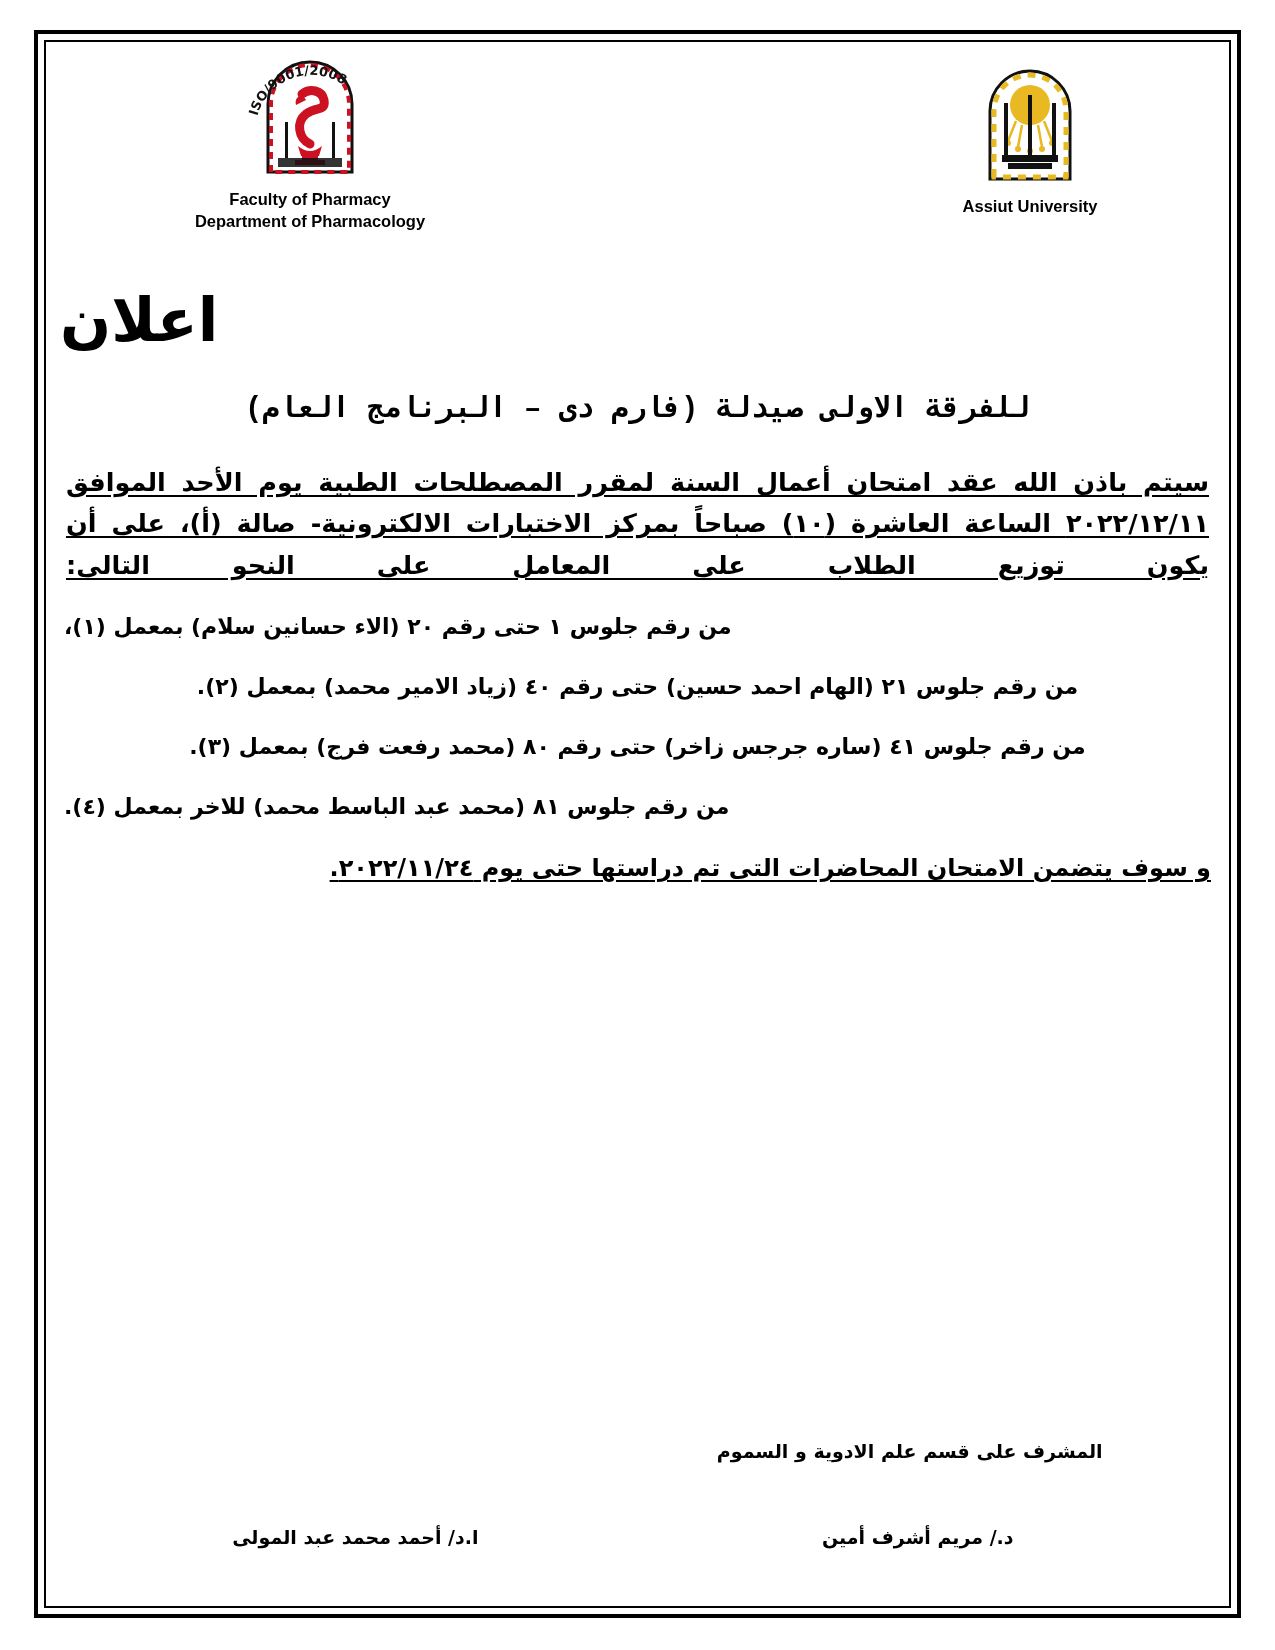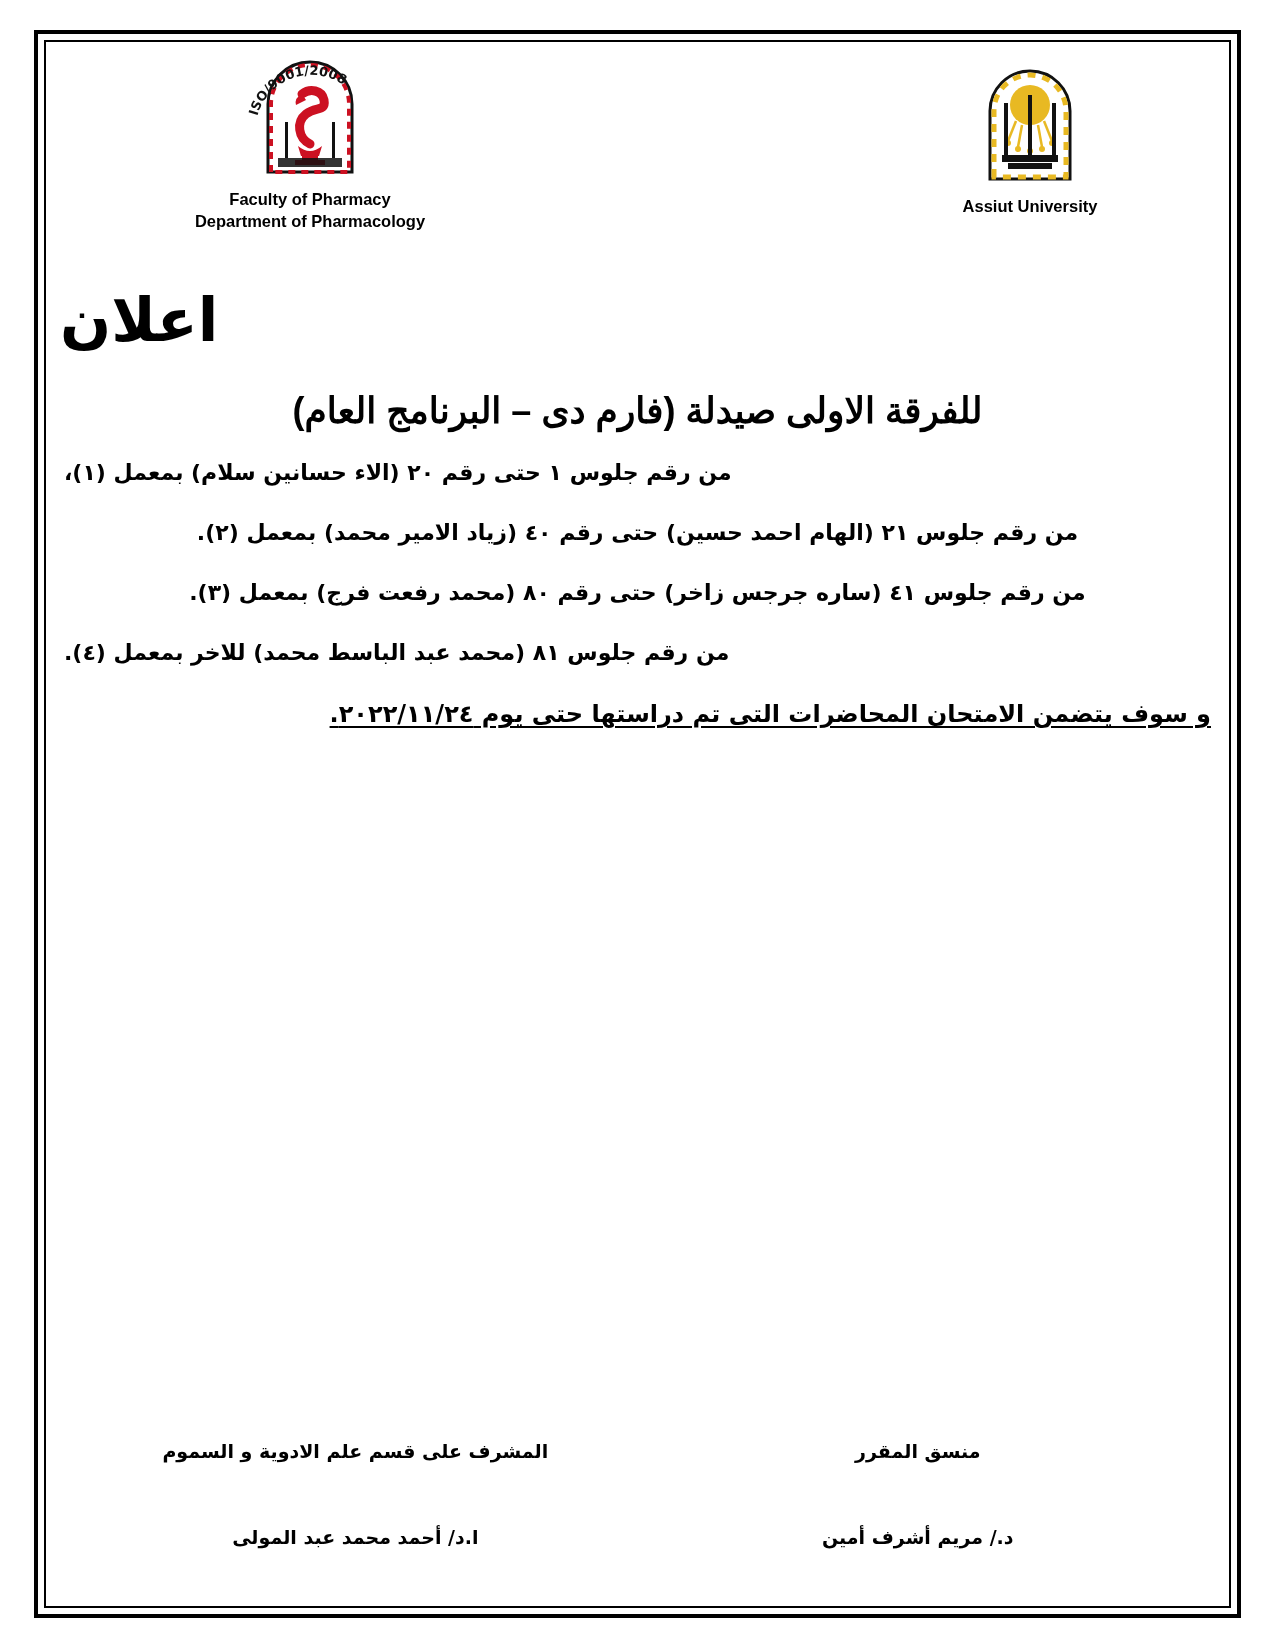--- a/index.html
+++ b/index.html
@@ -84,23 +84,23 @@
     font-family: "DejaVu Sans", "Liberation Sans", sans-serif;
     font-weight: bold;
     font-size: 60px;
     line-height: 1;
     direction: rtl;
     margin-top: 46px;
     letter-spacing: 0;
   }
   .doc-subtitle {
     text-align: center;
-    font-family: Liberation Sans, sans-serif;
-    font-weight: bold;
-    font-size: 36px;
+    font-family: Liberation Mono, monospace;
+    font-weight: bold;
+    font-size: 29px;
     direction: rtl;
     margin-top: 40px;
   }
 
   
   .para-main {
     direction: rtl;
     text-align: justify;
     text-align-last: justify;
     font-family: "DejaVu Sans", "Liberation Sans", sans-serif;
@@ -239,33 +239,33 @@
             <rect x="40" y="100" width="44" height="6" fill="#111111"></rect>
           </svg>
         </span>
         <div class="org-name">Assiut University</div>
       </div>
     </div>
 
     <div class="doc-title">اعلان</div>
     <div class="doc-subtitle">للفرقة الاولى صيدلة (فارم دى – البرنامج العام)</div>
 
+    <div class="para-main">سيتم باذن الله عقد امتحان أعمال السنة لمقرر المصطلحات الطبية يوم الأحد الموافق ٢٠٢٢/١٢/١١ الساعة العاشرة (١٠) صباحاً بمركز الاختبارات الالكترونية- صالة (أ)، على أن يكون توزيع الطلاب على المعامل على النحو التالى:</div>
 
     <div class="lab-list">
       <div class="lab-item">من رقم جلوس ١ حتى رقم ٢٠ (الاء حسانين سلام) بمعمل (١)،</div>
       <div class="lab-item wide">من رقم جلوس ٢١ (الهام احمد حسين) حتى رقم ٤٠ (زياد الامير محمد) بمعمل (٢).</div>
       <div class="lab-item wide">من رقم جلوس ٤١ (ساره جرجس زاخر) حتى رقم ٨٠ (محمد رفعت فرج) بمعمل (٣).</div>
       <div class="lab-item">من رقم جلوس ٨١ (محمد عبد الباسط محمد) للاخر بمعمل (٤).</div>
     </div>
 
     <div class="para-note">و سوف يتضمن الامتحان المحاضرات التى تم دراستها حتى يوم ٢٠٢٢/١١/٢٤.</div>
 
     <div class="signatures">
       <div class="sig-row titles">
-        <div class="sig-col-right">منسق المقرر</div>
         <div class="sig-col-left">المشرف على قسم علم الادوية و السموم</div>
       </div>
       <div class="sig-row names">
         <div class="sig-col-right">د./ مريم أشرف أمين</div>
         <div class="sig-col-left">ا.د/ أحمد محمد عبد المولى</div>
       </div>
     </div>
 
   </div>
 </div>

